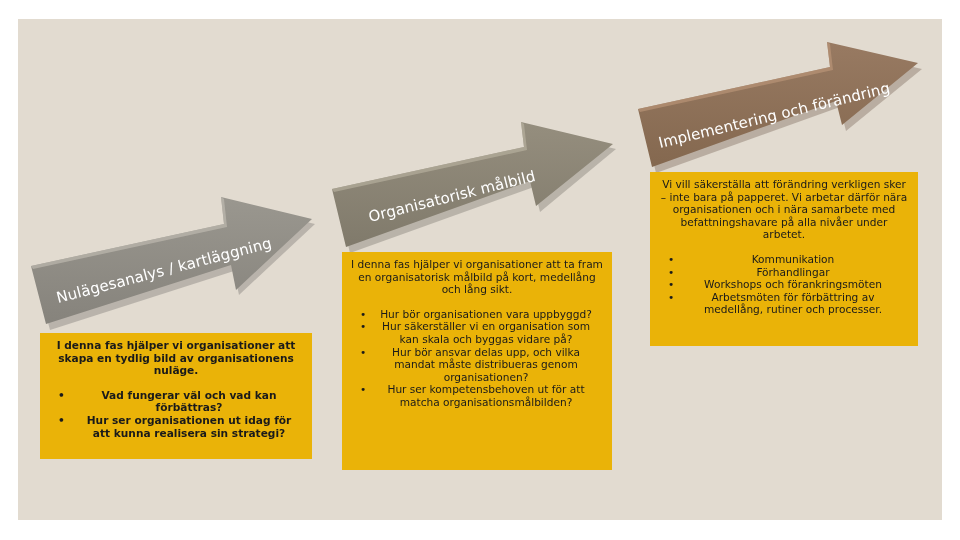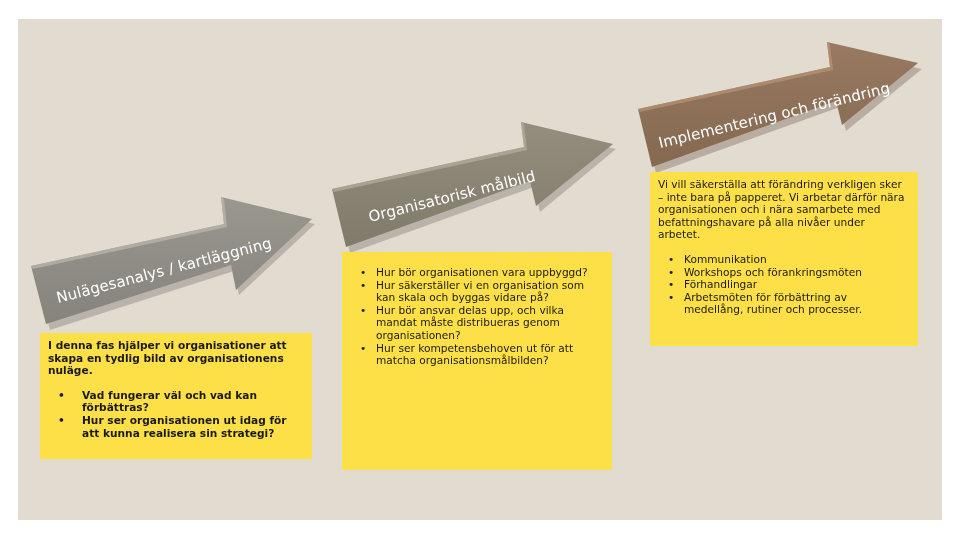--- a/index.html
+++ b/index.html
@@ -11,23 +11,23 @@
     .slide {
       position: absolute; left: 18px; top: 19px; width: 924px; height: 501px;
       background: #e2dbd0;
     }
     svg.arrows { position: absolute; left: 0; top: 0; width: 960px; height: 540px; }
     .arrow-label {
       font-family: "DejaVu Sans", sans-serif; fill: #ffffff; font-size: 15px;
       letter-spacing: 0.1px;
     }
     .textbox {
-      position: absolute; background: #fde047;
+      position: absolute; background: #eab308;
       font-family: "DejaVu Sans", sans-serif; font-size: 10.6px; line-height: 12.6px;
-      color: #1a1a1a; box-sizing: border-box; padding: 6px 8px;
+      color: #1a1a1a; box-sizing: border-box; padding: 6px 8px; text-align: center;
     }
     .textbox p { margin: 0 0 12px 0; }
     .textbox ul { margin: 8px; padding: 0; list-style: none; }
     .textbox li { position: relative; padding-left: 18px; margin: 0; }
     .textbox li::before {
       content: "•"; position: absolute; left: 2px; top: 0;
     }
     #box1 li { padding-left: 26px; }
     #box1 li::before { left: 2px; }
     #box1 { left: 40px; top: 333px; width: 272px; height: 126px; font-weight: bold; }
@@ -79,29 +79,30 @@
 
 <div class="textbox" id="box1">
   <p>I denna fas hjälper vi organisationer att skapa en tydlig bild av organisationens nuläge.</p>
   <ul>
     <li>Vad fungerar väl och vad kan förbättras?</li>
     <li>Hur ser organisationen ut idag för att kunna realisera sin strategi?</li>
   </ul>
 </div>
 
 <div class="textbox" id="box2">
+  <p>I denna fas hjälper vi organisationer att ta fram en organisatorisk målbild på kort, medellång och lång sikt.</p>
   <ul>
     <li>Hur bör organisationen vara uppbyggd?</li>
     <li>Hur säkerställer vi en organisation som kan skala och byggas vidare på?</li>
     <li>Hur bör ansvar delas upp, och vilka mandat måste distribueras genom organisationen?</li>
     <li>Hur ser kompetensbehoven ut för att matcha organisationsmålbilden?</li>
   </ul>
 </div>
 
 <div class="textbox" id="box3">
   <p>Vi vill säkerställa att förändring verkligen sker – inte bara på papperet. Vi arbetar därför nära organisationen och i nära samarbete med befattningshavare på alla nivåer under arbetet.</p>
   <ul>
     <li>Kommunikation</li>
+    <li>Förhandlingar</li>
     <li>Workshops och förankringsmöten</li>
-    <li>Förhandlingar</li>
     <li>Arbetsmöten för förbättring av medellång, rutiner och processer.</li>
   </ul>
 </div>
 
 </body></html>

